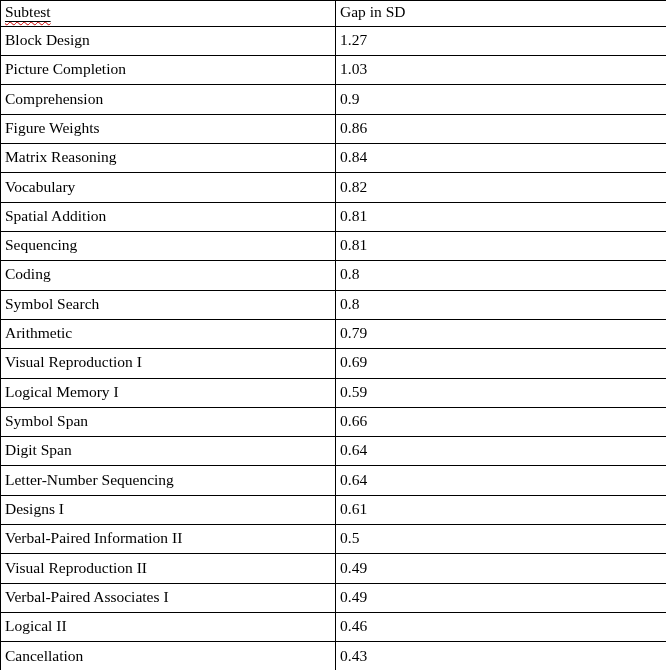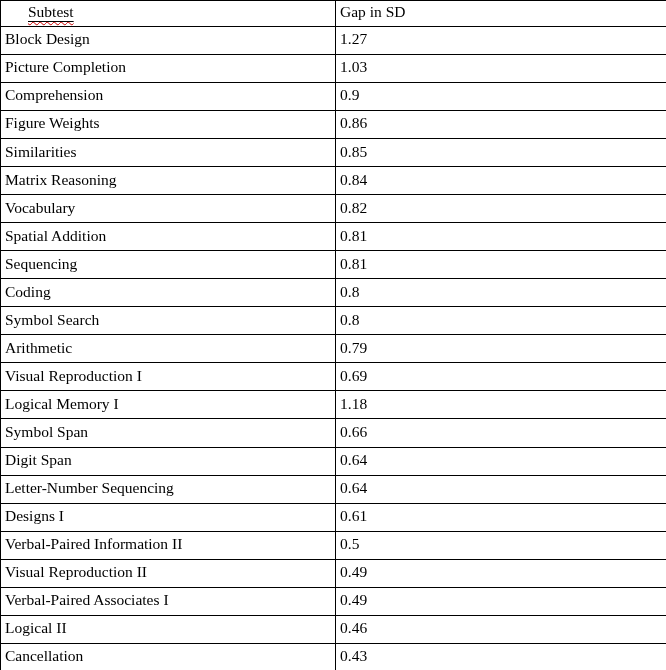--- a/index.html
+++ b/index.html
@@ -37,21 +37,20 @@
   }
   
   .spellcheck-wrap {
     text-decoration: underline wavy #cc0000;
     text-decoration-thickness: 1px;
     text-underline-offset: 4px;
   }
   .plain-underline {
     text-decoration: underline solid #000000;
     text-decoration-thickness: 1px;
-    margin-left: 23px;
   }
 </style>
 </head>
 <body>
 
 <table class="subtest-table">
   <colgroup>
     <col class="c-subtest">
     <col class="c-gap">
   </colgroup>
@@ -74,24 +73,20 @@
       </tr>
       <tr>
         <td>Comprehension</td>
         <td>0.9</td>
       </tr>
       <tr>
         <td>Figure Weights</td>
         <td>0.86</td>
       </tr>
       <tr>
-        <td>Similarities</td>
-        <td>0.85</td>
-      </tr>
-      <tr>
         <td>Matrix Reasoning</td>
         <td>0.84</td>
       </tr>
       <tr>
         <td>Vocabulary</td>
         <td>0.82</td>
       </tr>
       <tr>
         <td>Spatial Addition</td>
         <td>0.81</td>
@@ -111,21 +106,21 @@
       <tr>
         <td>Arithmetic</td>
         <td>0.79</td>
       </tr>
       <tr>
         <td>Visual Reproduction I</td>
         <td>0.69</td>
       </tr>
       <tr>
         <td>Logical Memory I</td>
-        <td>1.18</td>
+        <td>0.59</td>
       </tr>
       <tr>
         <td>Symbol Span</td>
         <td>0.66</td>
       </tr>
       <tr>
         <td>Digit Span</td>
         <td>0.64</td>
       </tr>
       <tr>

